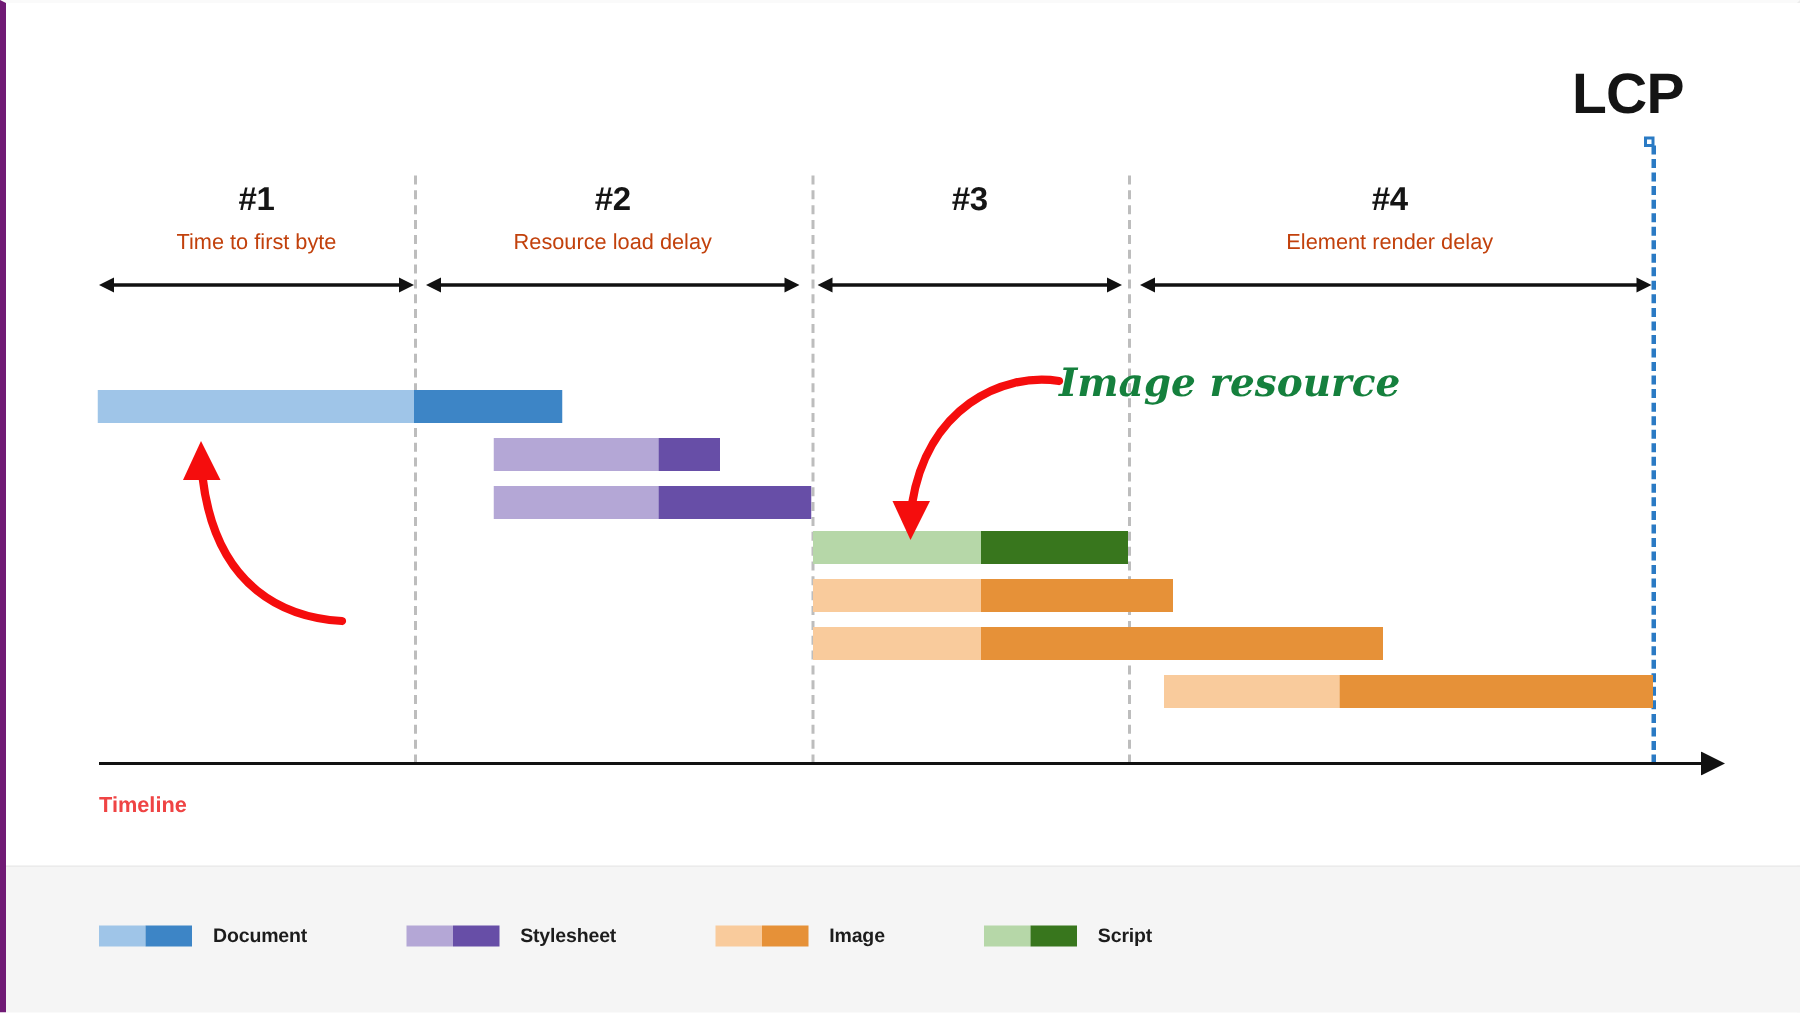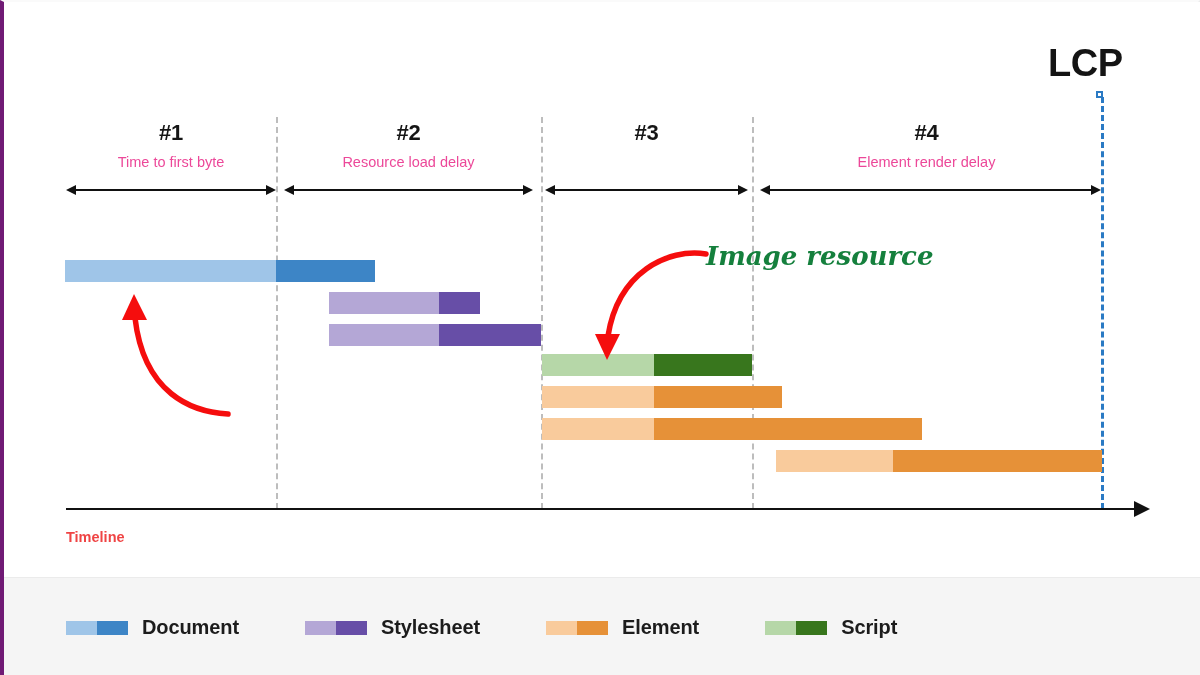--- a/index.html
+++ b/index.html
@@ -59,21 +59,21 @@
   }
   .legend-swatch {
     width: 62px;
     height: 14px;
     display: flex;
     flex-shrink: 0;
   }
   .legend-swatch .half { width: 50%; height: 100%; }
   .legend-label {
     margin-left: 14px;
-    font-size: 20px;
+    font-size: 13px;
     font-weight: bold;
     color: #1c1c1c;
     white-space: nowrap;
     letter-spacing: -0.1px;
   }
 
   
   #lcp-label {
     position: absolute;
     left: 1044px;
@@ -119,21 +119,21 @@
   }
   .phase-num {
     font-size: 22px;
     font-weight: bold;
     color: #151515;
     letter-spacing: -0.3px;
     line-height: 26px;
   }
   .phase-name {
     font-size: 14.5px;
-    color: #ec4899;
+    color: #c2410c;
     margin-top: 7px;
     line-height: 18px;
     white-space: nowrap;
   }
   .phase-arrow {
     position: absolute;
     top: 182px;
     height: 12px;
   }
   .phase-arrow svg { display: block; }
@@ -333,21 +333,21 @@
           <div class="half" style="background:#674ea7;"></div>
         </div>
         <div class="legend-label">Stylesheet</div>
       </div>
 
       <div class="legend-item">
         <div class="legend-swatch">
           <div class="half" style="background:#f9cb9c;"></div>
           <div class="half" style="background:#e69138;"></div>
         </div>
-        <div class="legend-label">Element</div>
+        <div class="legend-label">Image</div>
       </div>
 
       <div class="legend-item">
         <div class="legend-swatch">
           <div class="half" style="background:#b6d7a8;"></div>
           <div class="half" style="background:#38761d;"></div>
         </div>
         <div class="legend-label">Script</div>
       </div>
 

